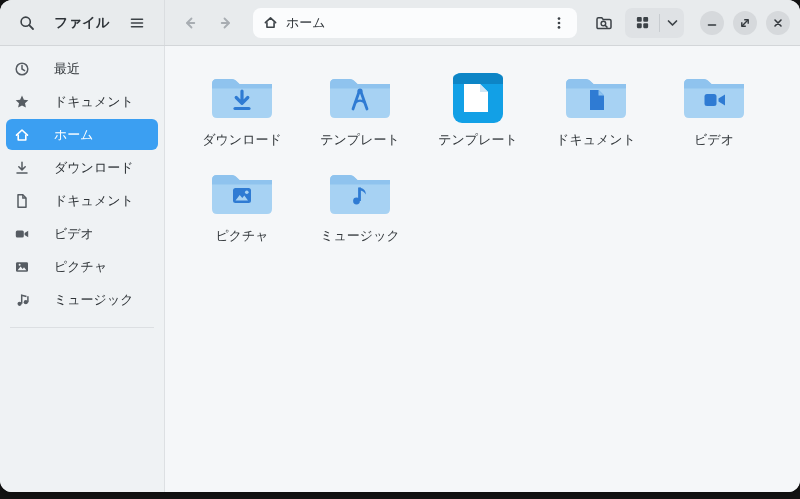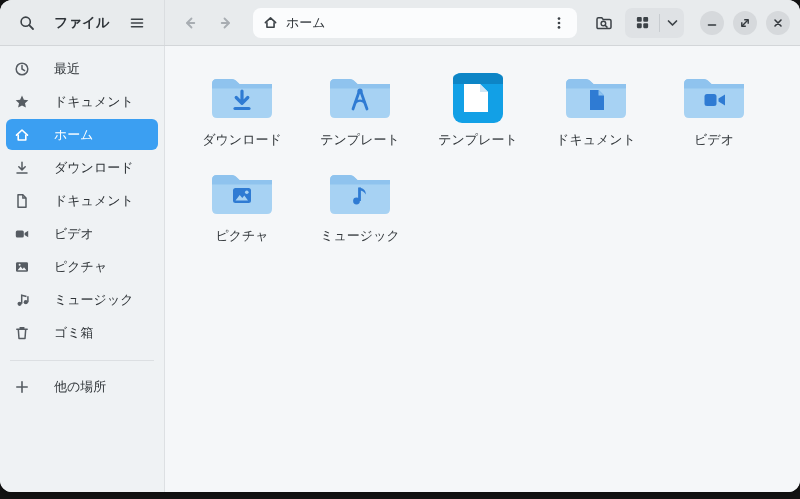--- a/index.html
+++ b/index.html
@@ -233,40 +233,23 @@
         <span class="s-ic">
           <svg width="16" height="16" viewBox="0 0 16 16">
               <circle cx="5.6" cy="11.8" r="2.1" fill="currentColor"></circle>
               <path d="M7.7 11.8V3.2l4.8 1.2" fill="none" stroke="currentColor" stroke-width="1.5"></path>
               <circle cx="11.8" cy="10.2" r="2.1" fill="currentColor"></circle>
               <path d="M13.9 10.2V4.2" stroke="currentColor" stroke-width="1.5"></path>
             </svg>
         </span>
         <span>ミュージック</span>
       </div>
-      <div class="side-row">
-        <span class="s-ic">
-          <svg width="16" height="16" viewBox="0 0 16 16">
-              <path d="M2.8 4.3h10.4 M6.3 4.3V2.8h3.4v1.5" fill="none" stroke="currentColor" stroke-width="1.5" stroke-linecap="round"></path>
-              <path d="M4.3 4.3l.7 9.2h6l.7-9.2" fill="none" stroke="currentColor" stroke-width="1.5" stroke-linejoin="round"></path>
-            </svg>
-        </span>
-        <span>ゴミ箱</span>
-      </div>
 
       <div class="side-sep"></div>
 
-      <div class="side-row">
-        <span class="s-ic">
-          <svg width="16" height="16" viewBox="0 0 16 16">
-              <path d="M8 2.8v10.4 M2.8 8h10.4" stroke="currentColor" stroke-width="1.6" stroke-linecap="round"></path>
-            </svg>
-        </span>
-        <span>他の場所</span>
-      </div>
     </div>
 
     <div class="main">
 
       <div class="tile">
         <svg class="folder-svg" viewBox="0 0 64 52">
           <use href="#folder-base"></use>
           <path d="M32 19v11.5 M26.2 25.5 32 31.3l5.8-5.8" fill="none" stroke="#2f7bd3" stroke-width="3.2" stroke-linecap="round" stroke-linejoin="round"></path>
           <path d="M25 36.5h14" stroke="#2f7bd3" stroke-width="3.2" stroke-linecap="round"></path>
         </svg>

